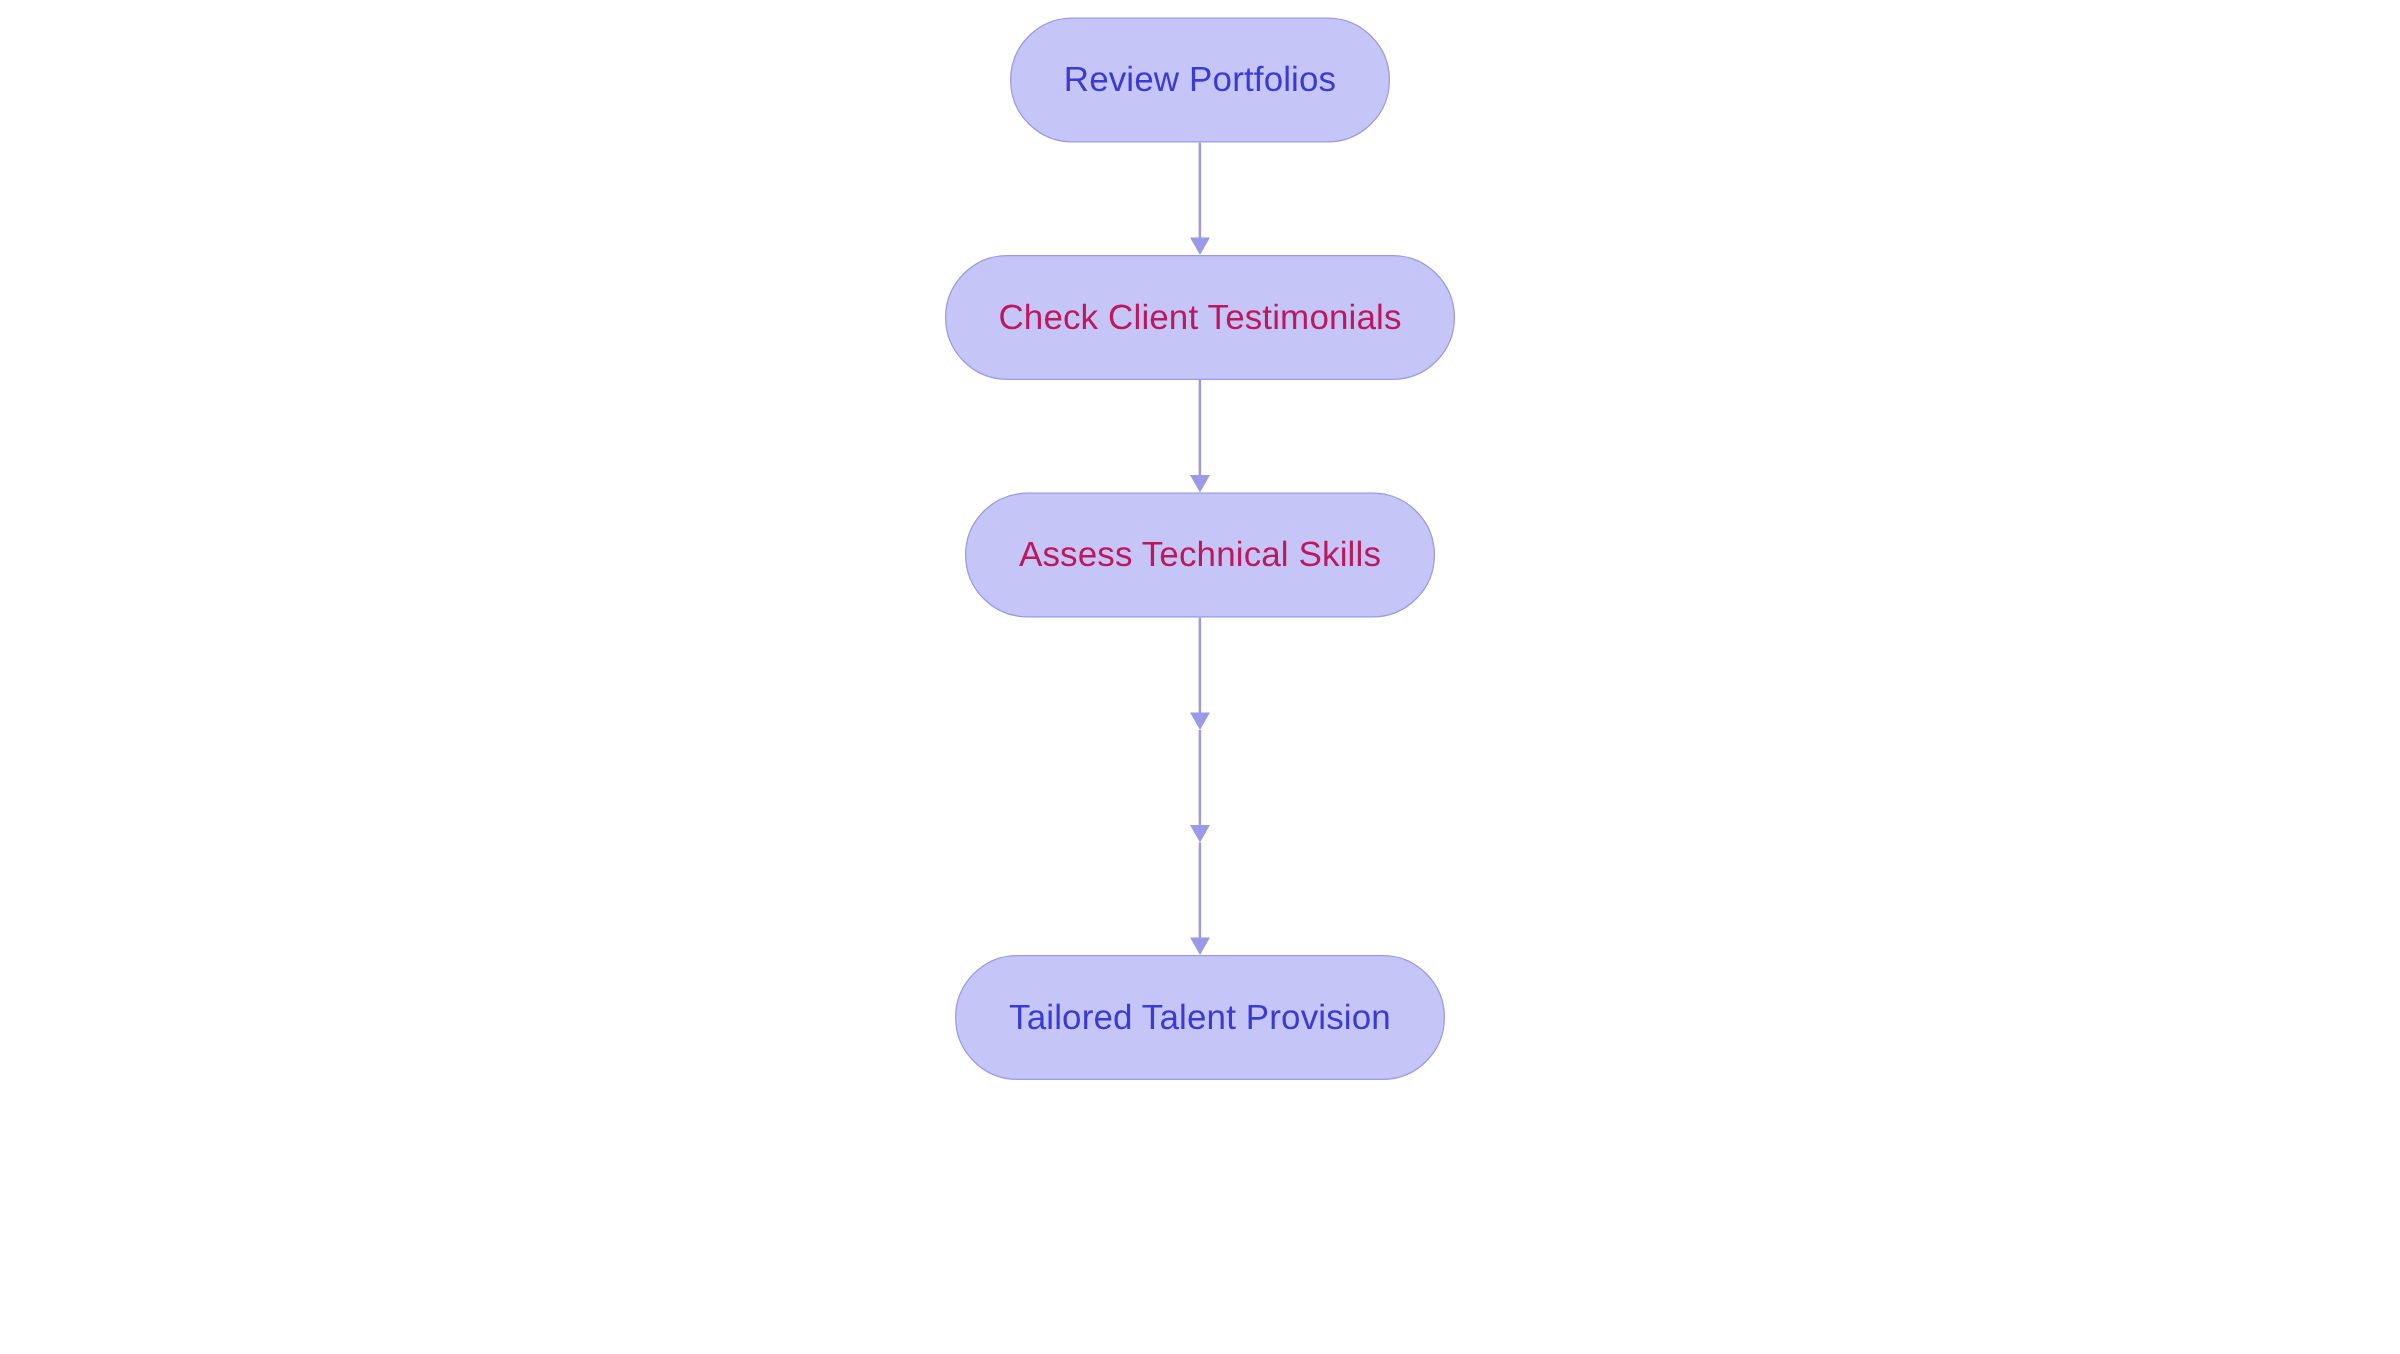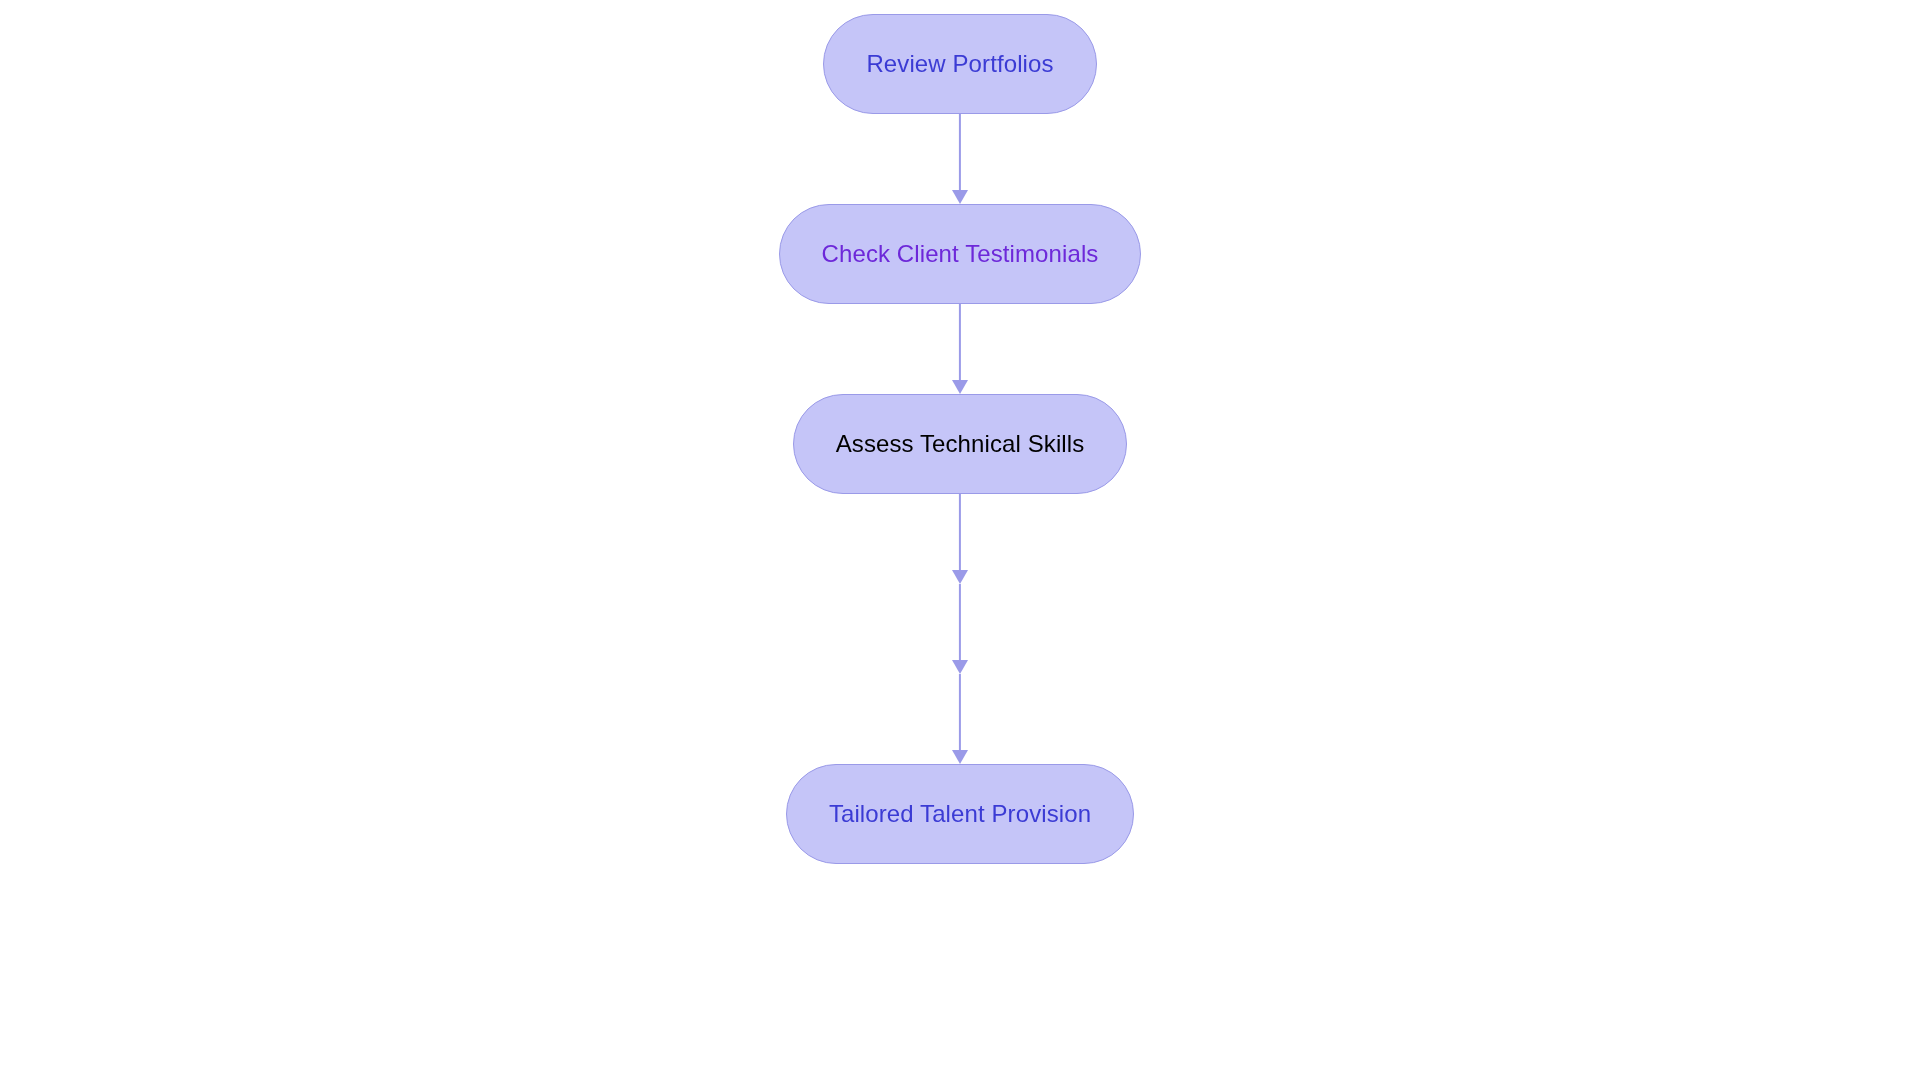--- a/index.html
+++ b/index.html
@@ -40,21 +40,21 @@
   .node {
     display: flex;
     align-items: center;
     justify-content: center;
     height: 100px;
     box-sizing: border-box;
     background: #c5c5f8;
     border: 1.6px solid #9a9ae8;
     border-radius: 999px;
     color: #3b3bd4;
-    font-size: 24px;
+    font-size: 28px;
     font-weight: 400;
     letter-spacing: 0.1px;
     line-height: 1;
     white-space: nowrap;
     padding: 0 42px;
     -webkit-font-smoothing: antialiased;
   }
 
   .node-label {
     display: block;
@@ -97,30 +97,30 @@
 
     <div class="node" style="background: rgb(197, 197, 248); border-color: rgb(154, 154, 232); color: rgb(59, 59, 212);">
       <span class="node-label">Review Portfolios</span>
     </div>
 
     <div class="connector">
       <div class="stem" style="background: rgb(154, 154, 232);"></div>
       <div class="head" style="border-top-color: rgb(154, 154, 232);"></div>
     </div>
 
-    <div class="node" style="background: rgb(197, 197, 248); border-color: rgb(154, 154, 232); color: #6d28d9;">
+    <div class="node" style="background: rgb(197, 197, 248); border-color: rgb(154, 154, 232); color: #be185d;">
       <span class="node-label">Check Client Testimonials</span>
     </div>
 
     <div class="connector">
       <div class="stem" style="background: rgb(154, 154, 232);"></div>
       <div class="head" style="border-top-color: rgb(154, 154, 232);"></div>
     </div>
 
-    <div class="node" style="background: rgb(197, 197, 248); border-color: rgb(154, 154, 232); color: #000000;">
+    <div class="node" style="background: rgb(197, 197, 248); border-color: rgb(154, 154, 232); color: #be185d;">
       <span class="node-label">Assess Technical Skills</span>
     </div>
 
     <div class="connector">
       <div class="stem" style="background: rgb(154, 154, 232);"></div>
       <div class="head" style="border-top-color: rgb(154, 154, 232);"></div>
     </div>
 
 
     <div class="connector">

